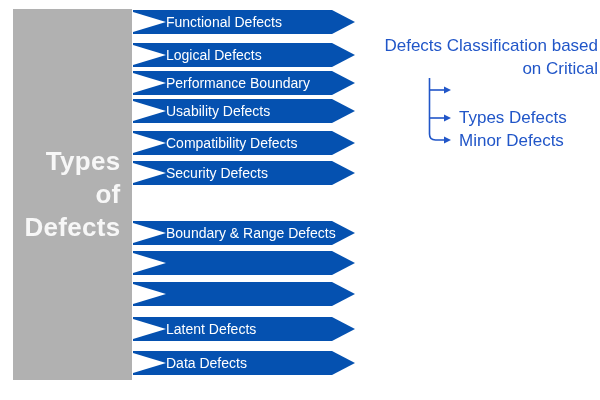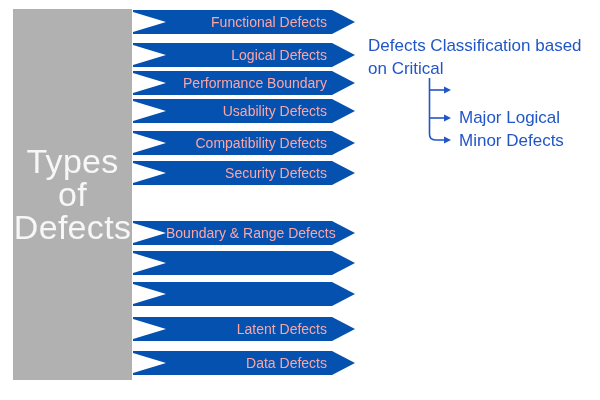--- a/index.html
+++ b/index.html
@@ -23,57 +23,57 @@
   
   .gray-panel{
     position:absolute;
     left:13px;top:9px;
     width:119px;height:371px;
     background:var(--panel-gray);
     display:flex;align-items:center;justify-content:center;
   }
   .gray-title{
     color:var(--label-white);
-    font-size:34px;
+    font-size:26px;
     line-height:33px;
-    text-align:center;
+    text-align:right;
     letter-spacing:0.3px;
-    font-weight:400;
+    font-weight:700;
   }
   
   .arrow{
     position:absolute;
     left:133px;
     width:222px;height:24px;
     background:var(--shape-blue);
     clip-path:polygon(0 0, calc(100% - 23px) 0, 100% 50%, calc(100% - 23px) 100%, 0 100%);
   }
   .notch{
     position:absolute;
     left:0;top:2px;
     width:33px;height:20px;
     background:var(--background);
     clip-path:polygon(0 0, 100% 50%, 0 100%);
   }
   .arrow-label{
     position:absolute;
     left:33px;right:28px;top:0;bottom:0;
     display:block;
-    text-align:right;
+    text-align:left;
     line-height:24px;
-    color:#fca5a5;
+    color:#ffffff;
     font-size:14px;
     white-space:nowrap;
   }
   
   .severity-heading{
     position:absolute;
     left:368px;top:34px;
     width:230px;
-    text-align:left;
+    text-align:right;
     color:var(--accent-blue);
     font-size:17px;
     line-height:23px;
     font-weight:400;
   }
   .bracket{
     position:absolute;
     left:414px;top:70px;
     width:56px;height:85px;
   }
@@ -161,16 +161,16 @@
     <path d="M15.5,8 L15.5,64 Q15.5,70 21.5,70 L30,70"></path>
     <polygon class="head" points="30,66.5 37,70 30,73.5"></polygon>
 
     <line x1="15.5" y1="20" x2="30" y2="20"></line>
     <polygon class="head" points="30,16.5 37,20 30,23.5"></polygon>
 
     <line x1="15.5" y1="48" x2="30" y2="48"></line>
     <polygon class="head" points="30,44.5 37,48 30,51.5"></polygon>
   </svg>
 
-  <div class="severity-item" style="top:108px">Major Logical</div>
+  <div class="severity-item" style="top:108px">Types Defects</div>
   <div class="severity-item" style="top:131px">Minor Defects</div>
 
 </div>
 
 </body></html>

